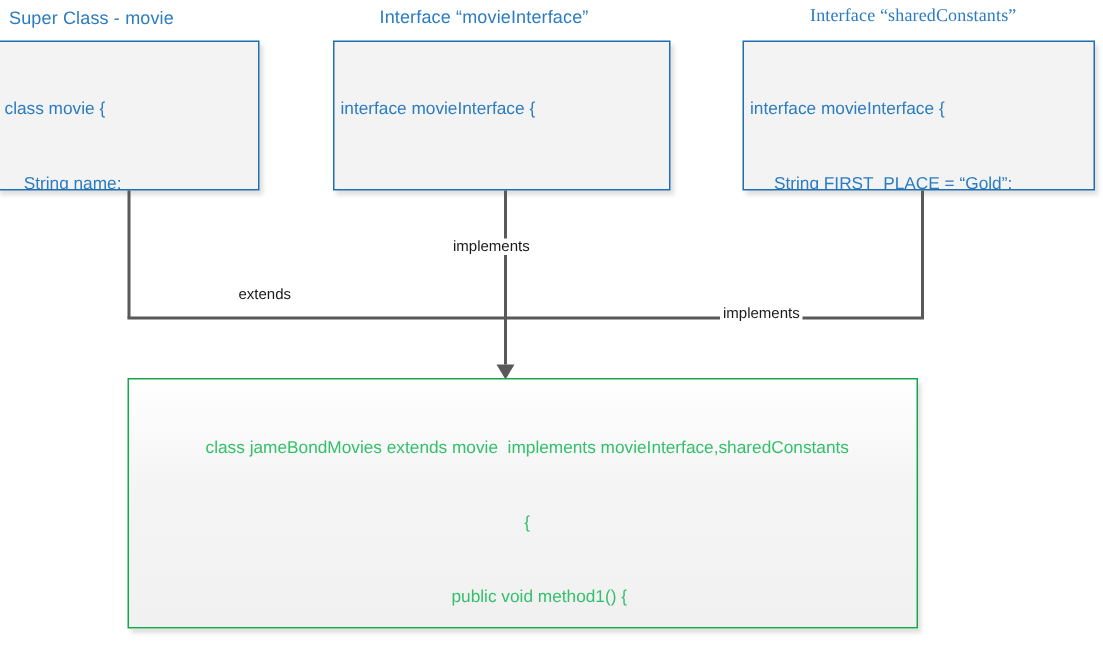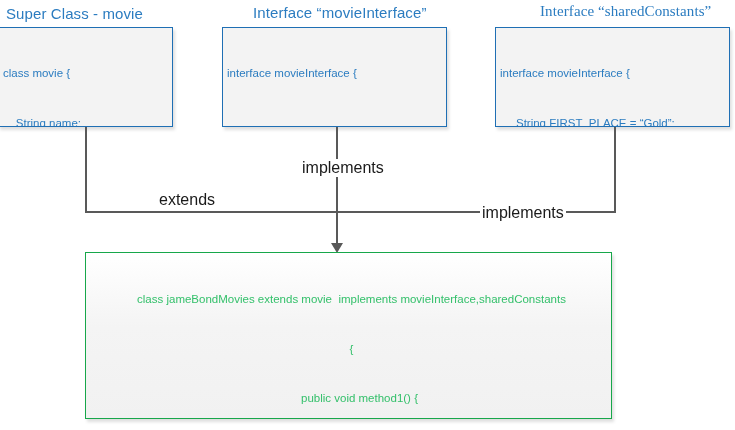--- a/index.html
+++ b/index.html
@@ -11,21 +11,21 @@
     width: 735px;
     height: 430px;
     position: relative;
     overflow: hidden;
     font-family: "Liberation Sans", sans-serif;
   }
 
   
   .caption {
     position: absolute;
-    font-size: 15px;
+    font-size: 12px;
     color: #2b7cc0;
     white-space: nowrap;
     letter-spacing: 0.1px;
   }
 
   
   .code-box {
     position: absolute;
     box-sizing: border-box;
     background: #f3f3f3;
@@ -55,21 +55,21 @@
   
   .conn {
     position: absolute;
     background: #595959;
   }
   .conn.v { width: 1.6px; }
   .conn.h { height: 1.6px; }
 
   .conn-label {
     position: absolute;
-    font-size: 16px;
+    font-size: 10px;
     color: #1a1a1a;
     background: #ffffff;
     padding: 0 2px;
     white-space: nowrap;
   }
 
   .arrow-head {
     position: absolute;
     width: 0;
     height: 0;

